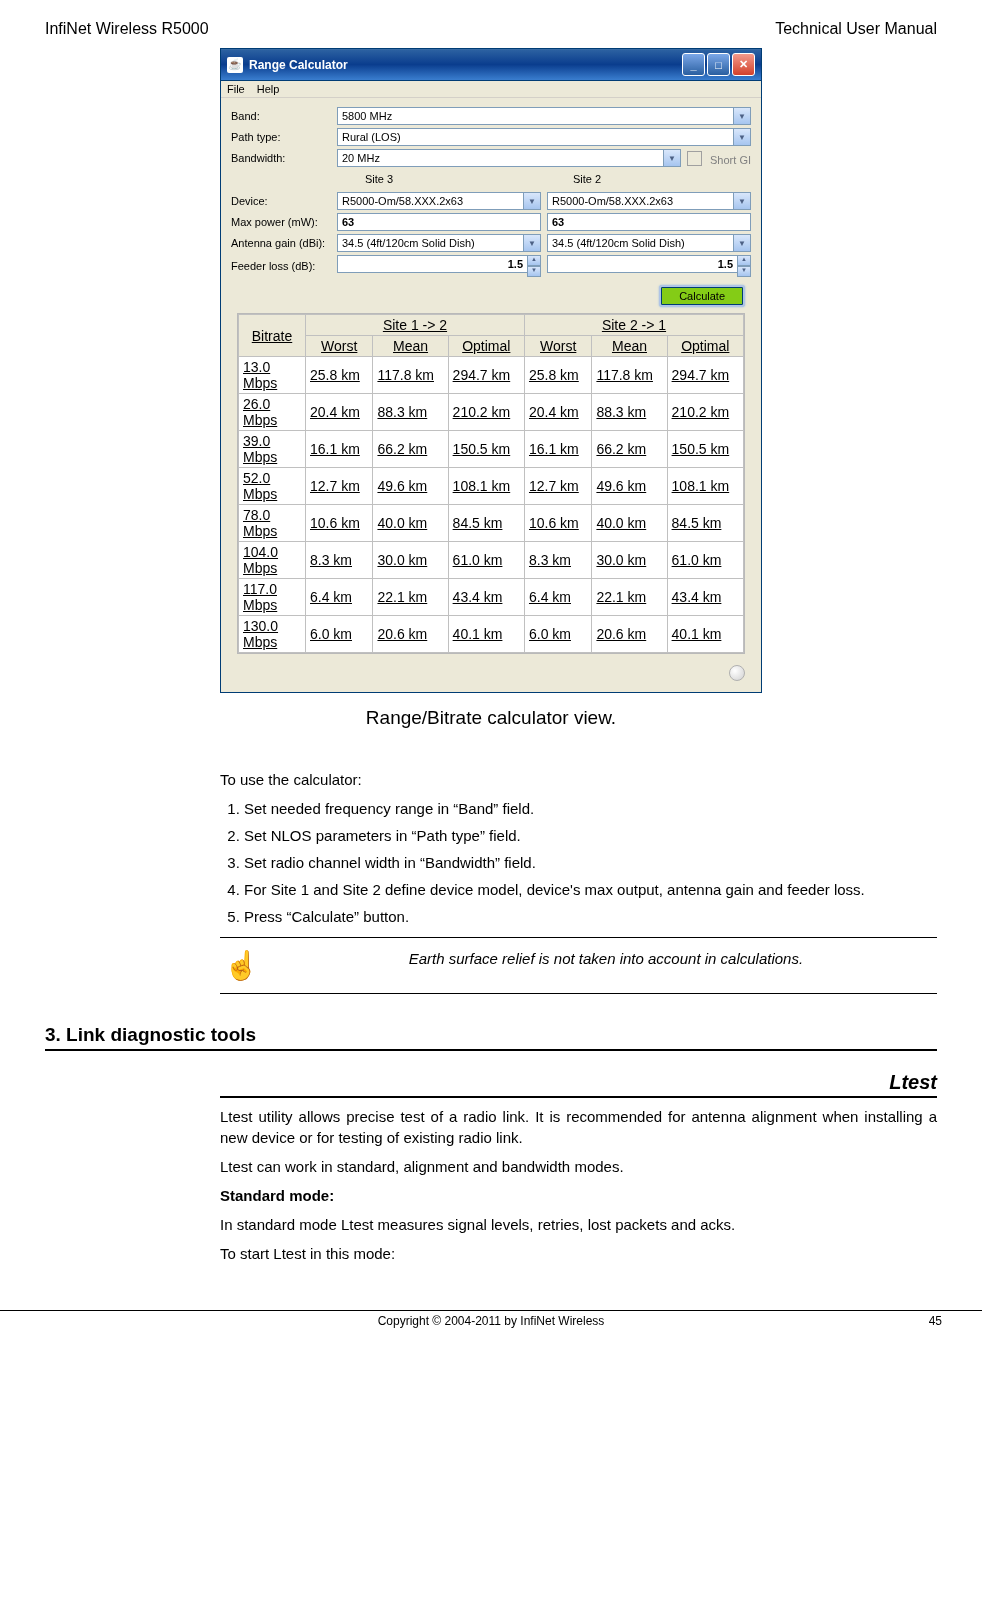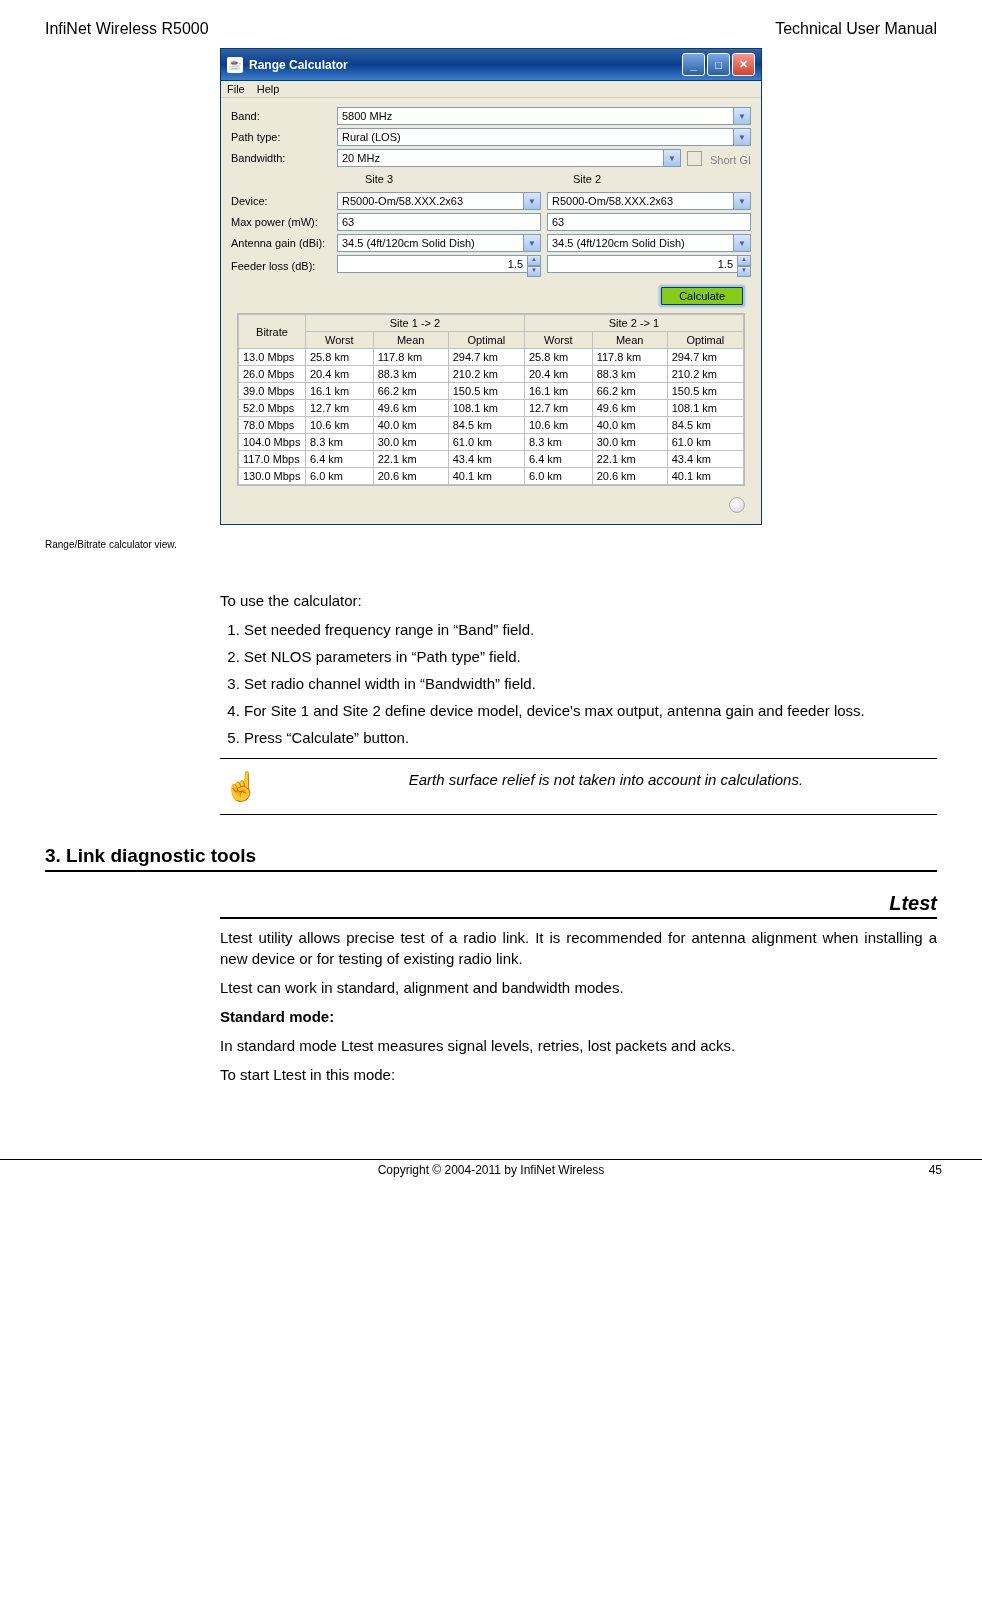--- a/index.html
+++ b/index.html
@@ -111,20 +111,21 @@
     display:flex;align-items:center;justify-content:center;
   }
   .input-box {
     background: #fff;
     border: 1px solid #7f9db9;
     height: 18px;
     padding: 0 4px;
     display: flex;
     align-items: center;
     box-sizing: border-box;
+    font-weight: bold;
   }
   .spinner {
     width: 14px;
     display: flex;
     flex-direction: column;
     margin-left:-1px;
   }
   .spinner div {
     height: 9px;
     border: 1px solid #7f9db9;
@@ -165,21 +166,22 @@
     box-shadow: inset 0 0 0 1px #003c74, 0 0 2px #8db7e0;
   }
   .results {
     margin: 0 6px 8px 6px;
     background: #fff;
     border: 1px solid #b9b9b9;
   }
   .results table {
     width: 100%;
     border-collapse: collapse;
-    font-size: 11px;
+    font-size: 14px;
+    text-decoration: underline;
   }
   .results th, .results td {
     border: 1px solid #c0c0c0;
     padding: 2px 4px;
     text-align: left;
     background:#fff;
   }
   .results th {
     background: #ece9d8;
     font-weight: normal;
@@ -191,22 +193,22 @@
     text-align: right;
   }
   .status-dot {
     width: 14px; height: 14px;
     border-radius: 50%;
     background: radial-gradient(circle at 35% 35%, #fff, #d0d0d0);
     display: inline-block;
     border:1px solid #b0b0b0;
   }
   .caption {
-    text-align: left;
-    font-size: 10px;
+    text-align: center;
+    font-size: 19px;
     margin: 14px 0 40px 0;
   }
   .body-text {
     margin-left: 175px;
     font-size: 15px;
     line-height: 1.4;
   }
   .body-text p { margin: 8px 0; }
   .body-text ol { padding-left: 24px; margin: 8px 0; }
   .body-text ol li { margin: 6px 0; }
@@ -240,21 +242,21 @@
     text-align: right;
     font-weight: bold;
     font-style: italic;
     font-size: 20px;
     border-bottom: 2px solid #000;
     margin-left: 175px;
     padding-bottom: 2px;
   }
   .footer {
     border-top: 1px solid #000;
-    margin-top: 46px;
+    margin-top: 18px;
     display: flex;
     padding: 3px 40px 10px 40px;
     font-size: 12px;
     gap: 14px;
   }
   .footer-center { flex:1; text-align:center; }
   .footer-right { width: 50px; text-align:right; font-size:12px; }
 </style>
 </head>
 <body>

